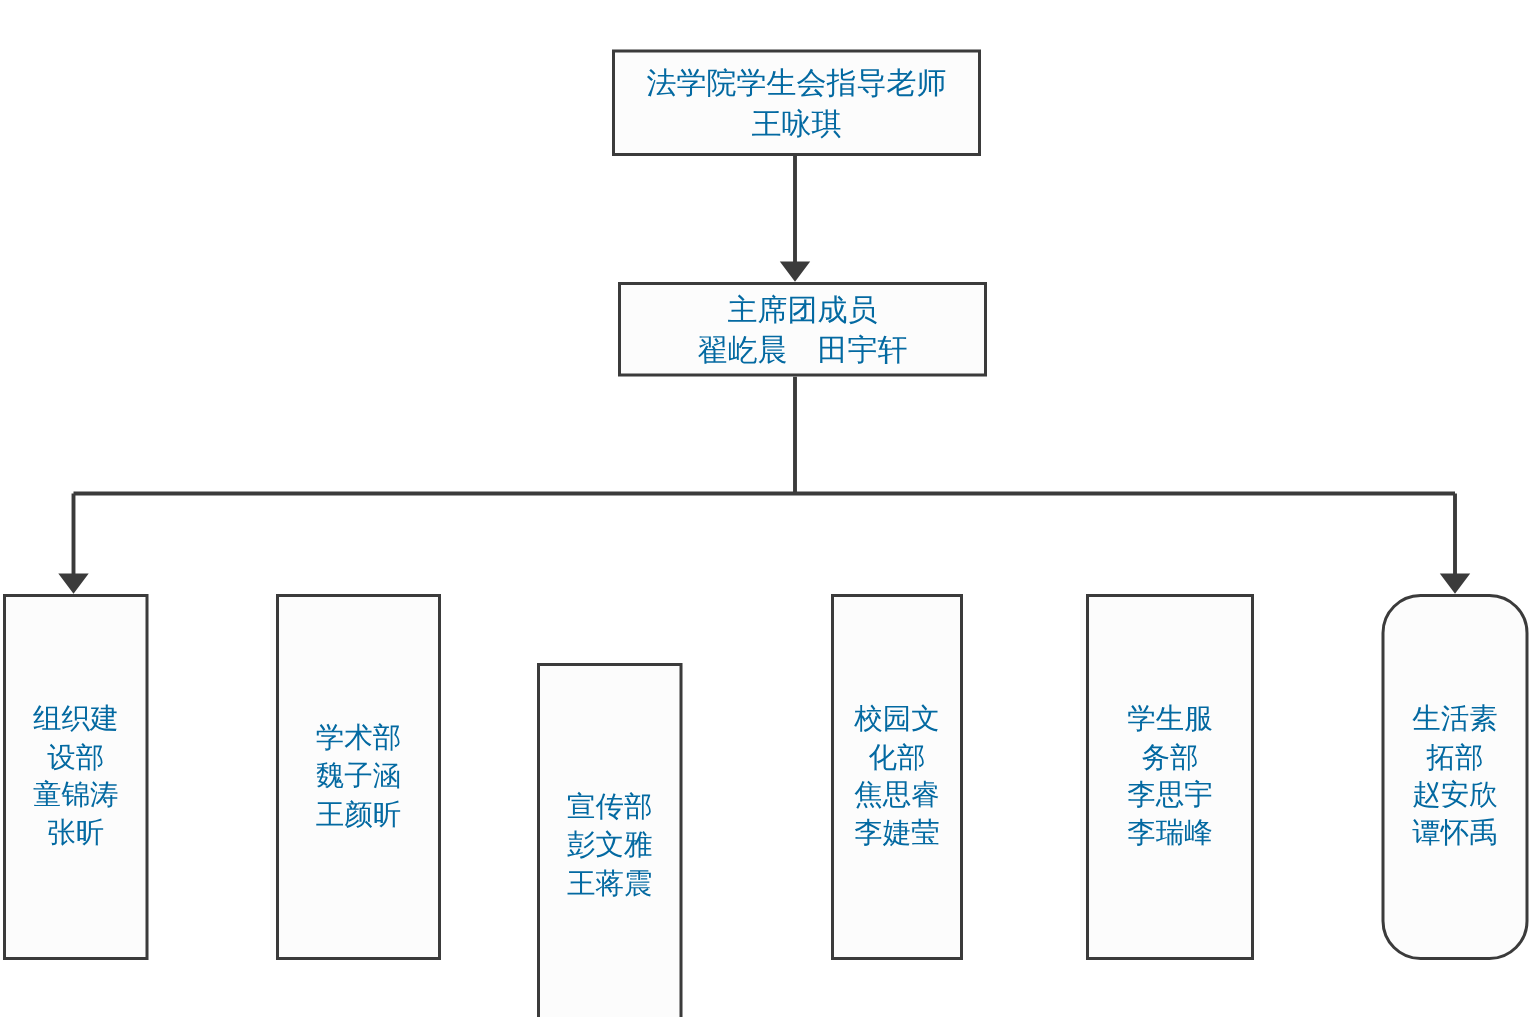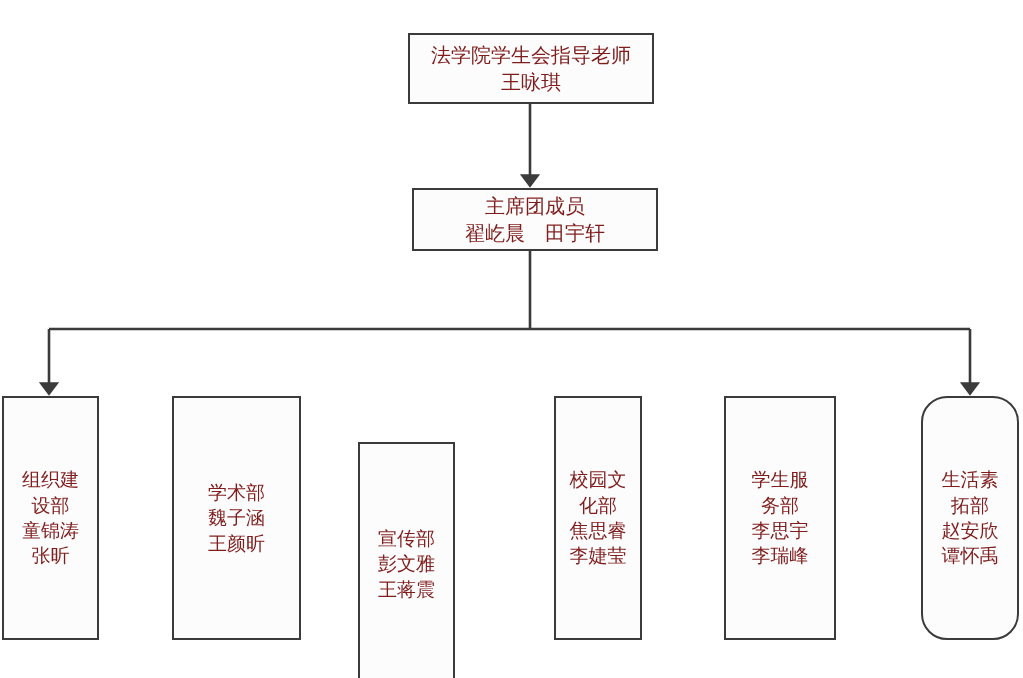--- a/index.html
+++ b/index.html
@@ -27,21 +27,21 @@
   }
   .node-box {
     position: absolute;
     box-sizing: border-box;
     background: #fcfcfc;
     border: 2.5px solid #3b3b3b;
     display: flex;
     align-items: center;
     justify-content: center;
     text-align: center;
-    color: #7f1d1d;
+    color: #0369a1;
     line-height: 1.34;
     white-space: pre-line;
     z-index: 2;
   }
   .node-top {
     left: 408px;
     top: 33px;
     width: 246px;
     height: 71px;
     font-size: 20px;
@@ -52,21 +52,21 @@
     width: 246px;
     height: 63px;
     font-size: 20px;
   }
   .dept-box {
     top: 396px;
     height: 244px;
     font-size: 19px;
   }
   .dept-0 { left: 2px;   width: 97px;  }
-  .dept-1 { left: 172px; width: 129px; text-align: center; }
+  .dept-1 { left: 184px; width: 110px; text-align: center; }
   .dept-2 { left: 358px; width: 97px; margin-top: 46px;  }
   .dept-3 { left: 554px; width: 88px; }
   .dept-4 { left: 724px; width: 112px; text-align: center; }
   .dept-5 { left: 921px; width: 98px; border-radius: 26px;  }
   .node-label {
     display: block;
     padding: 0 4px;
   }
 </style>
 </head>

